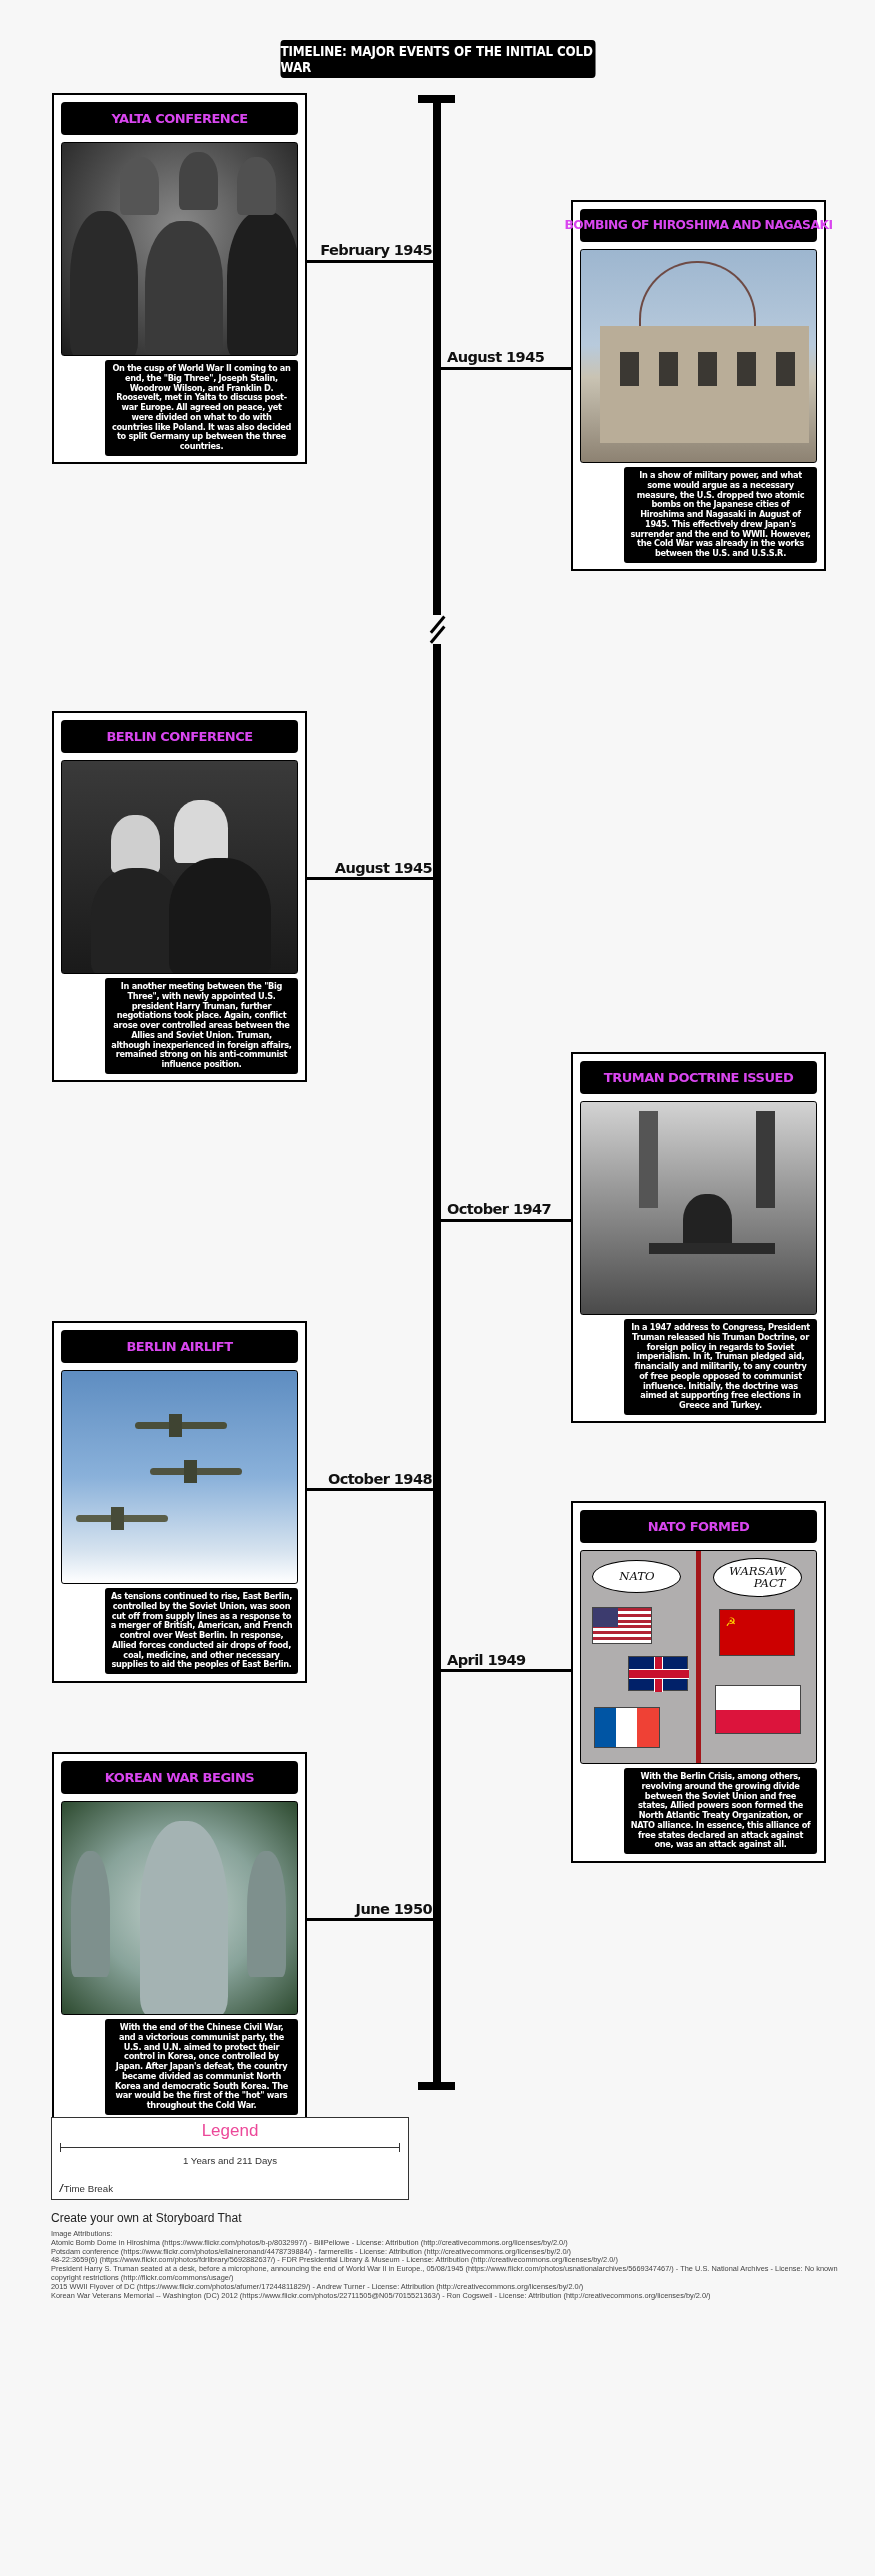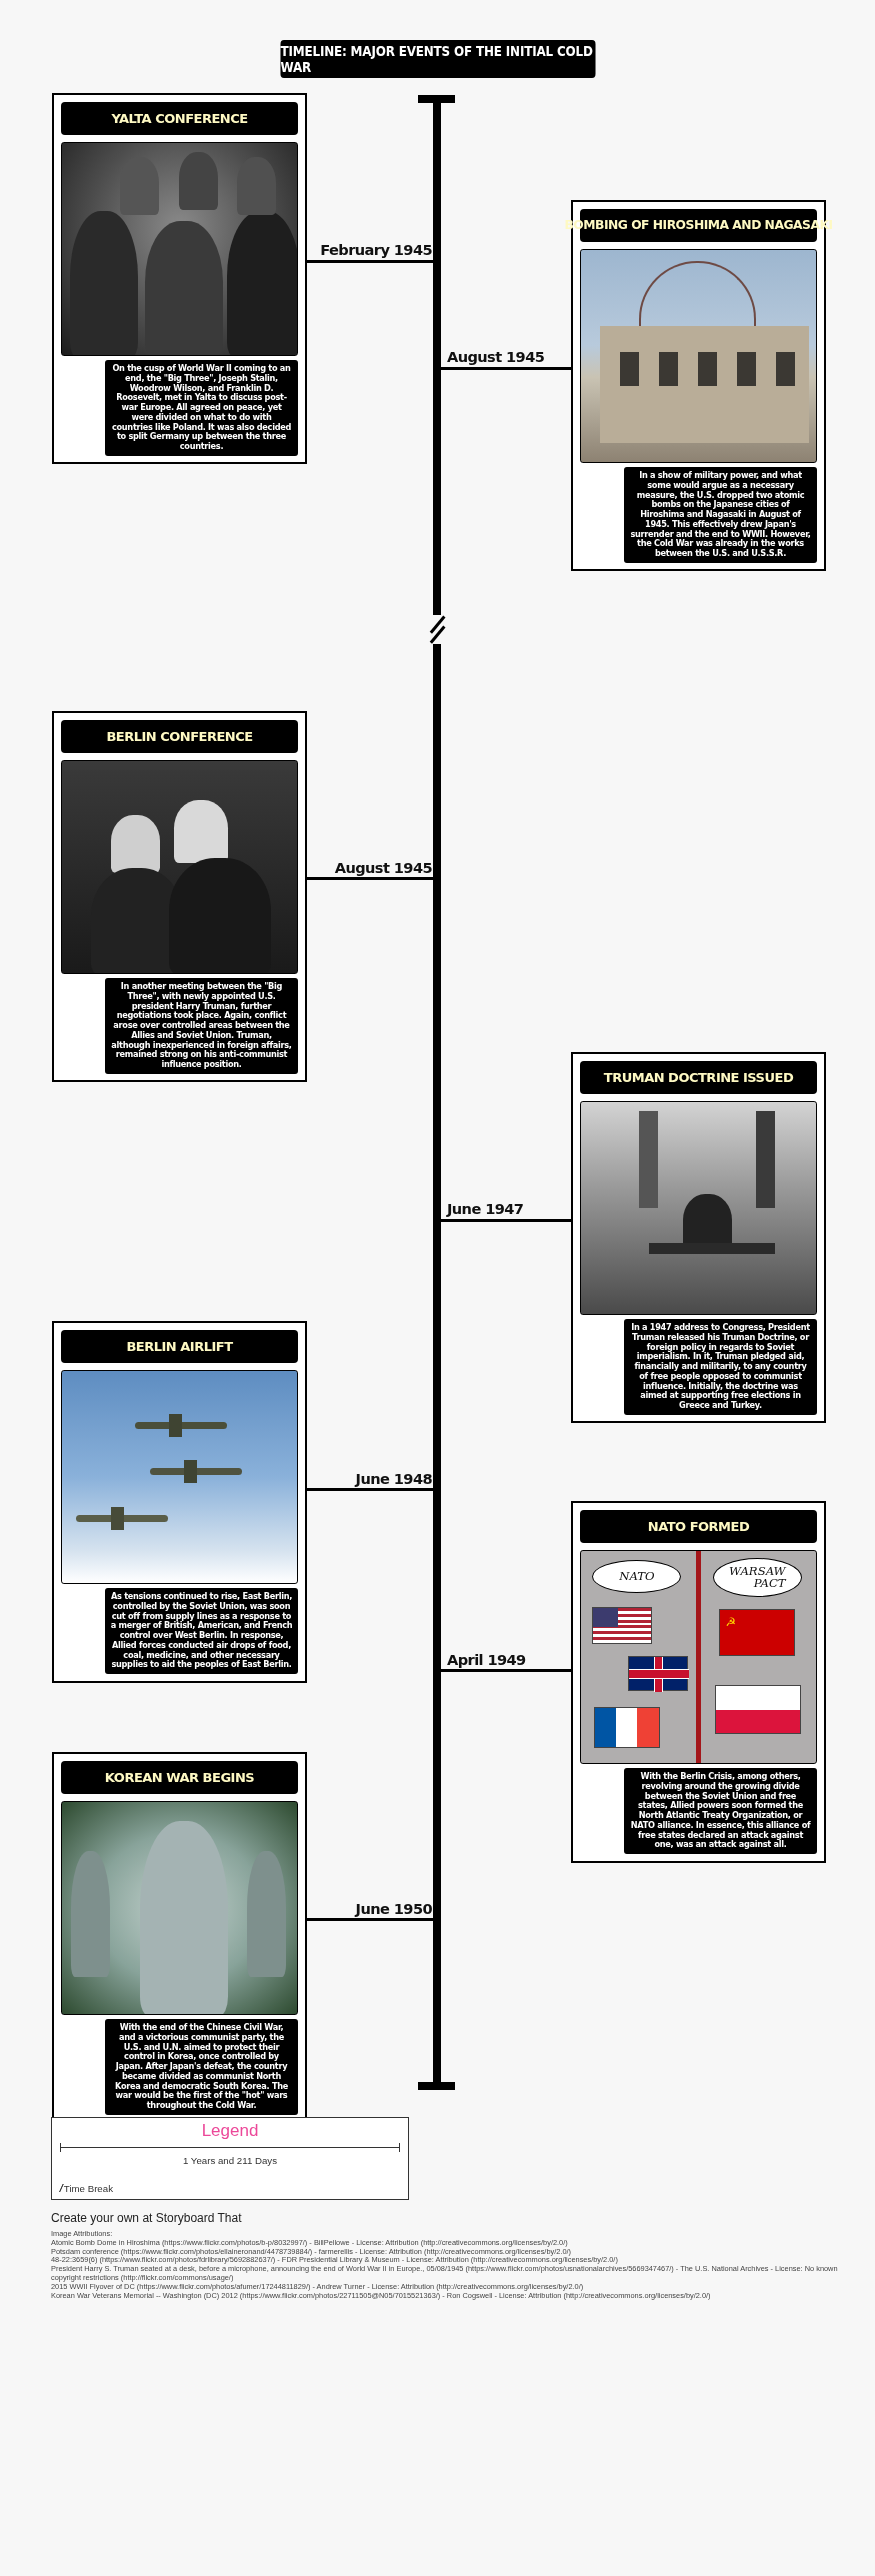--- a/index.html
+++ b/index.html
@@ -31,21 +31,21 @@
     position: absolute; font-family: "DejaVu Sans", sans-serif; font-weight: bold; font-size: 14.6px;
     color: #111; white-space: nowrap; transform-origin: left bottom; letter-spacing: -0.6px;
   }
   .date.right { text-align: right; transform-origin: right bottom; }
 
   
   .card {
     position: absolute; width: 255px; background: #fff; border: 2.9px solid #000; padding: 6.8px 6.8px 6.8px 6.8px;
   }
   .card-head {
-    background: #000; color: #fef9c3; font-family: "DejaVu Sans", sans-serif; font-weight: bold;
+    background: #000; color: #d946ef; font-family: "DejaVu Sans", sans-serif; font-weight: bold;
     font-size: 13px; height: 33px; border-radius: 3.9px; display: flex; align-items: center;
     justify-content: center; margin-bottom: 6.8px; letter-spacing: -0.5px; white-space: nowrap;
   }
   .card-img { height: 214px; border: 1.9px solid #000; border-radius: 2.9px; overflow: hidden; position: relative; }
   .card-text {
     background: #000; color: #fff; font-family: "DejaVu Sans", sans-serif; font-weight: bold;
     font-size: 8.2px; line-height: 9.7px; text-align: center; padding: 3.9px 5.8px; margin-top: 4.9px;
     border-radius: 2.9px; letter-spacing: -0.3px; margin-left: 44px;
   }
 
@@ -98,24 +98,24 @@
 <div class="conn" style="left:305px; top:260px; width:128px;"></div>
 <div class="date right" style="right:444px; top:241px;">February 1945</div>
 
 <div class="conn" style="left:441px; top:367px; width:131px;"></div>
 <div class="date" style="left:447px; top:348px;">August 1945</div>
 
 <div class="conn" style="left:305px; top:877px; width:128px;"></div>
 <div class="date right" style="right:444px; top:859px;">August 1945</div>
 
 <div class="conn" style="left:441px; top:1219px; width:131px;"></div>
-<div class="date" style="left:447px; top:1200px;">June 1947</div>
+<div class="date" style="left:447px; top:1200px;">October 1947</div>
 
 <div class="conn" style="left:305px; top:1488px; width:128px;"></div>
-<div class="date right" style="right:444px; top:1470px;">June 1948</div>
+<div class="date right" style="right:444px; top:1470px;">October 1948</div>
 
 <div class="conn" style="left:441px; top:1669px; width:131px;"></div>
 <div class="date" style="left:447px; top:1651px;">April 1949</div>
 
 <div class="conn" style="left:305px; top:1918px; width:128px;"></div>
 <div class="date right" style="right:444px; top:1900px;">June 1950</div>
 
 <div class="card" style="left:52px; top:93px;">
   <div class="card-head">YALTA CONFERENCE</div>
   <div class="card-img ph-bw">

